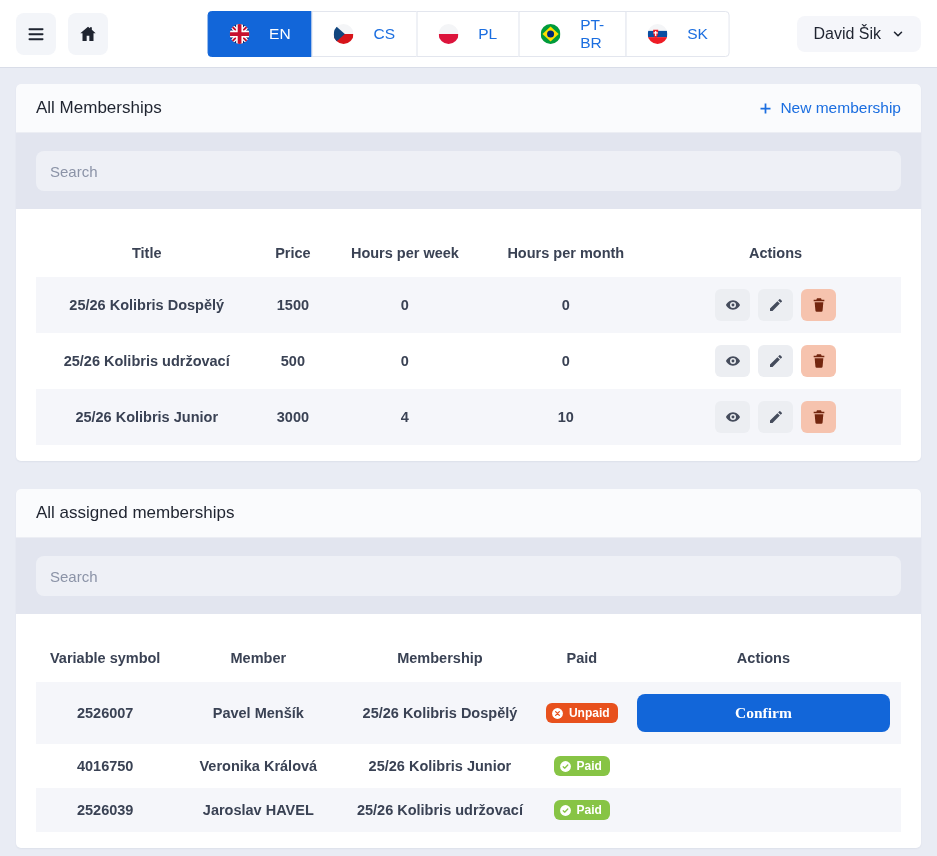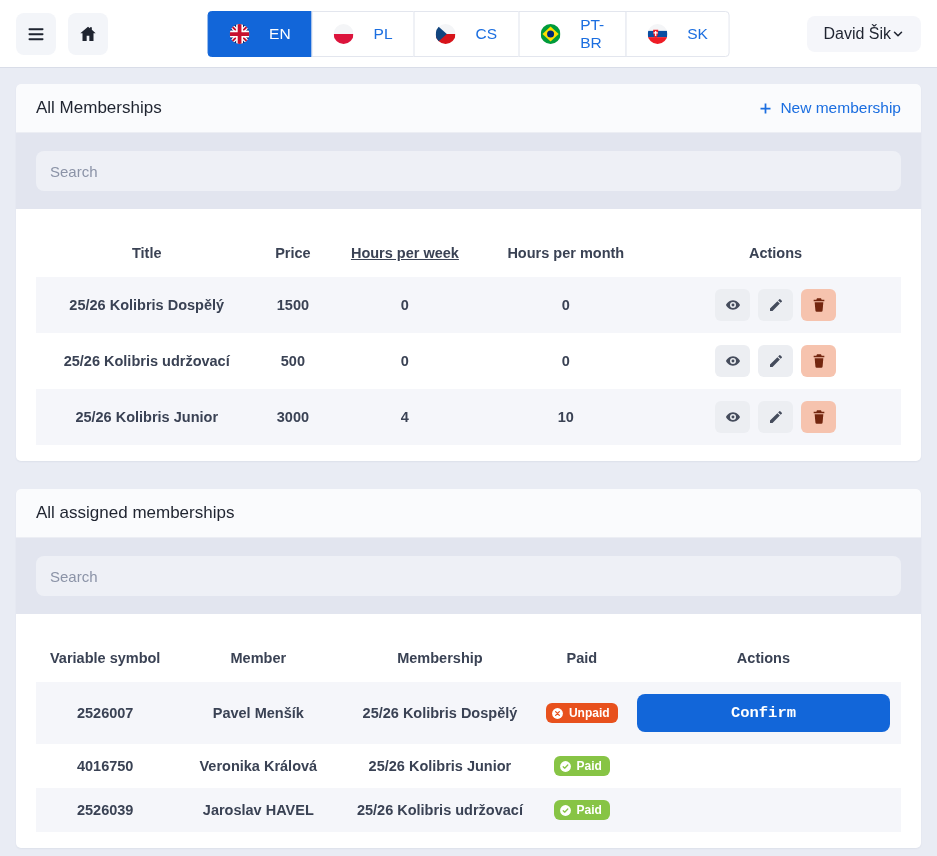--- a/index.html
+++ b/index.html
@@ -31,21 +31,21 @@
     color:var(--link-blue,#1b6ee0); font-size:15.5px; cursor:pointer;
   }
   .lang-tab:first-child { margin-left:0; border-radius:4px 0 0 4px; }
   .lang-tab:last-child { border-radius:0 4px 4px 0;justify-content:space-between; }
   .lang-tab.active {
     background:var(--primary,#1266d9); border-color:var(--primary,#1266d9);
     color:#fff; border-radius:4px 0 0 4px;
   }
   .flag { width:20px; height:20px; border-radius:50%; flex:0 0 auto; }
   .user-btn {
-    margin-left:auto; display:flex; align-items:center; 
+    margin-left:auto; display:flex; align-items:center; gap:10px;
     background:#f5f6fa; border:none; border-radius:8px;
     padding:9px 16px; font-size:16px; color:#1f2430; cursor:pointer;
     font-family:inherit;
     justify-content:center;
   }
   .user-btn svg { width:14px; height:14px; stroke:#1f2430; stroke-width:2.6; fill:none; }
   
   .card {
     margin:16px; border-radius:5px; overflow:hidden; background:#e2e5ef;
     box-shadow:0 1px 2px rgba(40,50,80,.06);
@@ -72,21 +72,21 @@
   th {
     font-size:14.5px; font-weight:700; color:#3a4254; text-align:center;
     padding:12px 6px 16px 6px;
   }
   td {
     font-size:14.5px; font-weight:700; color:#3a4254; text-align:center;
     padding:12px 6px; vertical-align:middle;
   }
   tbody tr:nth-child(odd) { background:#f5f6fa; }
   
-  .t1 .c1{width:25.6%;} .t1 .c2{width:8.2%;} .t1 .c3{width:17.7%;text-decoration:underline;}
+  .t1 .c1{width:25.6%;} .t1 .c2{width:8.2%;} .t1 .c3{width:17.7%;}
   .t1 .c4{width:19.5%;} .t1 .c5{width:29%;}
   .t1 td { height:55px; }
   
   .t2 .c1{width:16%;} .t2 .c2{width:19.4%;} .t2 .c3{width:22.6%;}
   .t2 .c4{width:10.2%;} .t2 .c5{width:31.8%;}
   
   .actions { display:flex; gap:8px; justify-content:center; }
   .act-btn {
     width:35px; height:32px; border:none; border-radius:6px;
     background:#eceef2; display:flex; align-items:center; justify-content:center;
@@ -99,21 +99,21 @@
   .badge {
     display:inline-flex; align-items:center; gap:5px; border-radius:6px;
     padding:3px 8px 3px 5px; font-size:12px; font-weight:700; color:#fff;
   }
   .badge svg { width:13px; height:13px; }
   .badge.unpaid { background:var(--unpaid,#e8511d); }
   .badge.paid { background:var(--paid,#87c445); }
   .confirm-btn {
     width:96%; height:38px; border:none; border-radius:8px;
     background:var(--primary,#1266d9); color:#fff; font-size:15.5px; font-weight:700;
-    cursor:pointer; font-family:Liberation Mono, monospace;
+    cursor:pointer; font-family:Liberation Serif, serif;
   }
 </style>
 </head>
 <body>
 
 <div class="navbar">
   <div class="nav-left">
     <button class="icon-btn">
       <span style="display:flex;">
         <svg viewBox="0 0 24 24" width="20" height="20">
@@ -149,48 +149,48 @@
               <path d="M16 0 V32 M0 16 H32" stroke="#C8102E" stroke-width="6"></path>
             </g>
           </svg>
       </span>
       <span>EN</span>
     </div>
     <div class="lang-tab">
       <span class="flag">
         <svg viewBox="0 0 32 32" width="20" height="20">
             <defs>
-              <clipPath id="f-pl">
-                <circle cx="16" cy="16" r="16"></circle>
-              </clipPath>
-            </defs>
-            <g clip-path="url(#f-pl)">
-              <rect width="32" height="16" fill="#f4f5f7"></rect>
-              <rect y="16" width="32" height="16" fill="#dc143c"></rect>
-            </g>
-          </svg>
-      </span>
-      <span>PL</span>
-    </div>
-    <div class="lang-tab">
-      <span class="flag">
-        <svg viewBox="0 0 32 32" width="20" height="20">
-            <defs>
               <clipPath id="f-cs">
                 <circle cx="16" cy="16" r="16"></circle>
               </clipPath>
             </defs>
             <g clip-path="url(#f-cs)">
               <rect width="32" height="16" fill="#f4f5f7"></rect>
               <rect y="16" width="32" height="16" fill="#d7141a"></rect>
               <path d="M0 0 L18 16 L0 32 Z" fill="#11457e"></path>
             </g>
           </svg>
       </span>
       <span>CS</span>
+    </div>
+    <div class="lang-tab">
+      <span class="flag">
+        <svg viewBox="0 0 32 32" width="20" height="20">
+            <defs>
+              <clipPath id="f-pl">
+                <circle cx="16" cy="16" r="16"></circle>
+              </clipPath>
+            </defs>
+            <g clip-path="url(#f-pl)">
+              <rect width="32" height="16" fill="#f4f5f7"></rect>
+              <rect y="16" width="32" height="16" fill="#dc143c"></rect>
+            </g>
+          </svg>
+      </span>
+      <span>PL</span>
     </div>
     <div class="lang-tab">
       <span class="flag">
         <svg viewBox="0 0 32 32" width="20" height="20">
             <defs>
               <clipPath id="f-br">
                 <circle cx="16" cy="16" r="16"></circle>
               </clipPath>
             </defs>
             <g clip-path="url(#f-br)">

